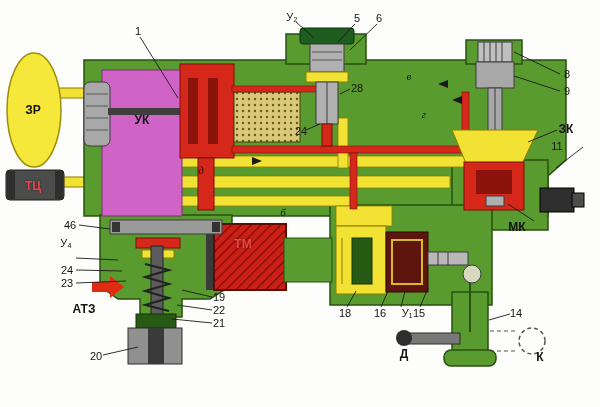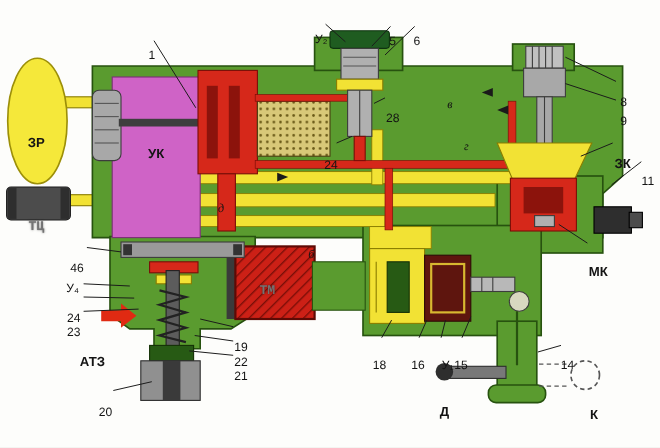--- a/index.html
+++ b/index.html
@@ -1,21 +1,21 @@
 <!DOCTYPE html>
 <html><head>
 <meta charset="utf-8">
 <style>
   html,body{margin:0;padding:0;background:#e8e8e4;font-family:"Liberation Sans",sans-serif;}
   .stage{position:relative;width:600px;height:407px;background:#fdfdfb;overflow:hidden;margin:0 auto;}
   .stage svg{position:absolute;left:0;top:0;}
   .lbl{position:absolute;transform:translate(-50%,-50%);font-size:11px;color:#141414;
-       white-space:nowrap;line-height:1;user-select:none;margin-top:20px;}
+       white-space:nowrap;line-height:1;user-select:none;}
   .lbl.b{font-weight:bold;font-size:12px;}
-  .lbl.w{color:#737373;text-shadow:0 0 2px rgba(0,0,0,.55);font-family:Liberation Mono, monospace;}
+  .lbl.w{color:#ef4444;text-shadow:0 0 2px rgba(0,0,0,.55);}
   .lbl.i{font-style:italic;font-family:"Liberation Serif",serif;font-size:11px;}
 </style>
 </head>
 <body>
 
 <div class="stage">
 
 <svg width="600" height="407" viewBox="0 0 600 407">
   <defs>
     <pattern id="hatch" width="7" height="7" patternTransform="rotate(45)" patternUnits="userSpaceOnUse">
@@ -198,34 +198,34 @@
     <line x1="420" y1="307" x2="428" y2="288"></line>
     <line x1="510" y1="314" x2="489" y2="320"></line>
   </g>
 </svg>
 
 <span class="lbl b" style="left:33px;top:110px">ЗР</span>
 <span class="lbl b w" style="left:33px;top:186px">ТЦ</span>
 <span class="lbl b" style="left:142px;top:120px">УК</span>
 <span class="lbl b w" style="left:243px;top:244px">ТМ</span>
 <span class="lbl b" style="left:566px;top:129px">ЗК</span>
-<span class="lbl b" style="left:544px;top:227px">МК</span>
+<span class="lbl b" style="left:517px;top:227px">МК</span>
 <span class="lbl b" style="left:84px;top:309px">АТЗ</span>
 <span class="lbl b" style="left:404px;top:354px">Д</span>
 <span class="lbl b" style="left:540px;top:357px">К</span>
 
 <span class="lbl" style="left:138px;top:31px">1</span>
 <span class="lbl" style="left:292px;top:17px">У₂</span>
 <span class="lbl" style="left:357px;top:18px">5</span>
 <span class="lbl" style="left:379px;top:18px">6</span>
 <span class="lbl" style="left:357px;top:88px">28</span>
 <span class="lbl" style="left:301px;top:131px">24</span>
 <span class="lbl" style="left:567px;top:74px">8</span>
 <span class="lbl" style="left:567px;top:91px">9</span>
-<span class="lbl" style="left:589px;top:146px">11</span>
+<span class="lbl" style="left:557px;top:146px">11</span>
 <span class="lbl" style="left:70px;top:225px">46</span>
 <span class="lbl" style="left:66px;top:243px">У₄</span>
 <span class="lbl" style="left:67px;top:270px">24</span>
 <span class="lbl" style="left:67px;top:283px">23</span>
 <span class="lbl" style="left:219px;top:297px">19</span>
 <span class="lbl" style="left:219px;top:310px">22</span>
 <span class="lbl" style="left:219px;top:323px">21</span>
 <span class="lbl" style="left:96px;top:356px">20</span>
 <span class="lbl" style="left:345px;top:313px">18</span>
 <span class="lbl" style="left:380px;top:313px">16</span>

